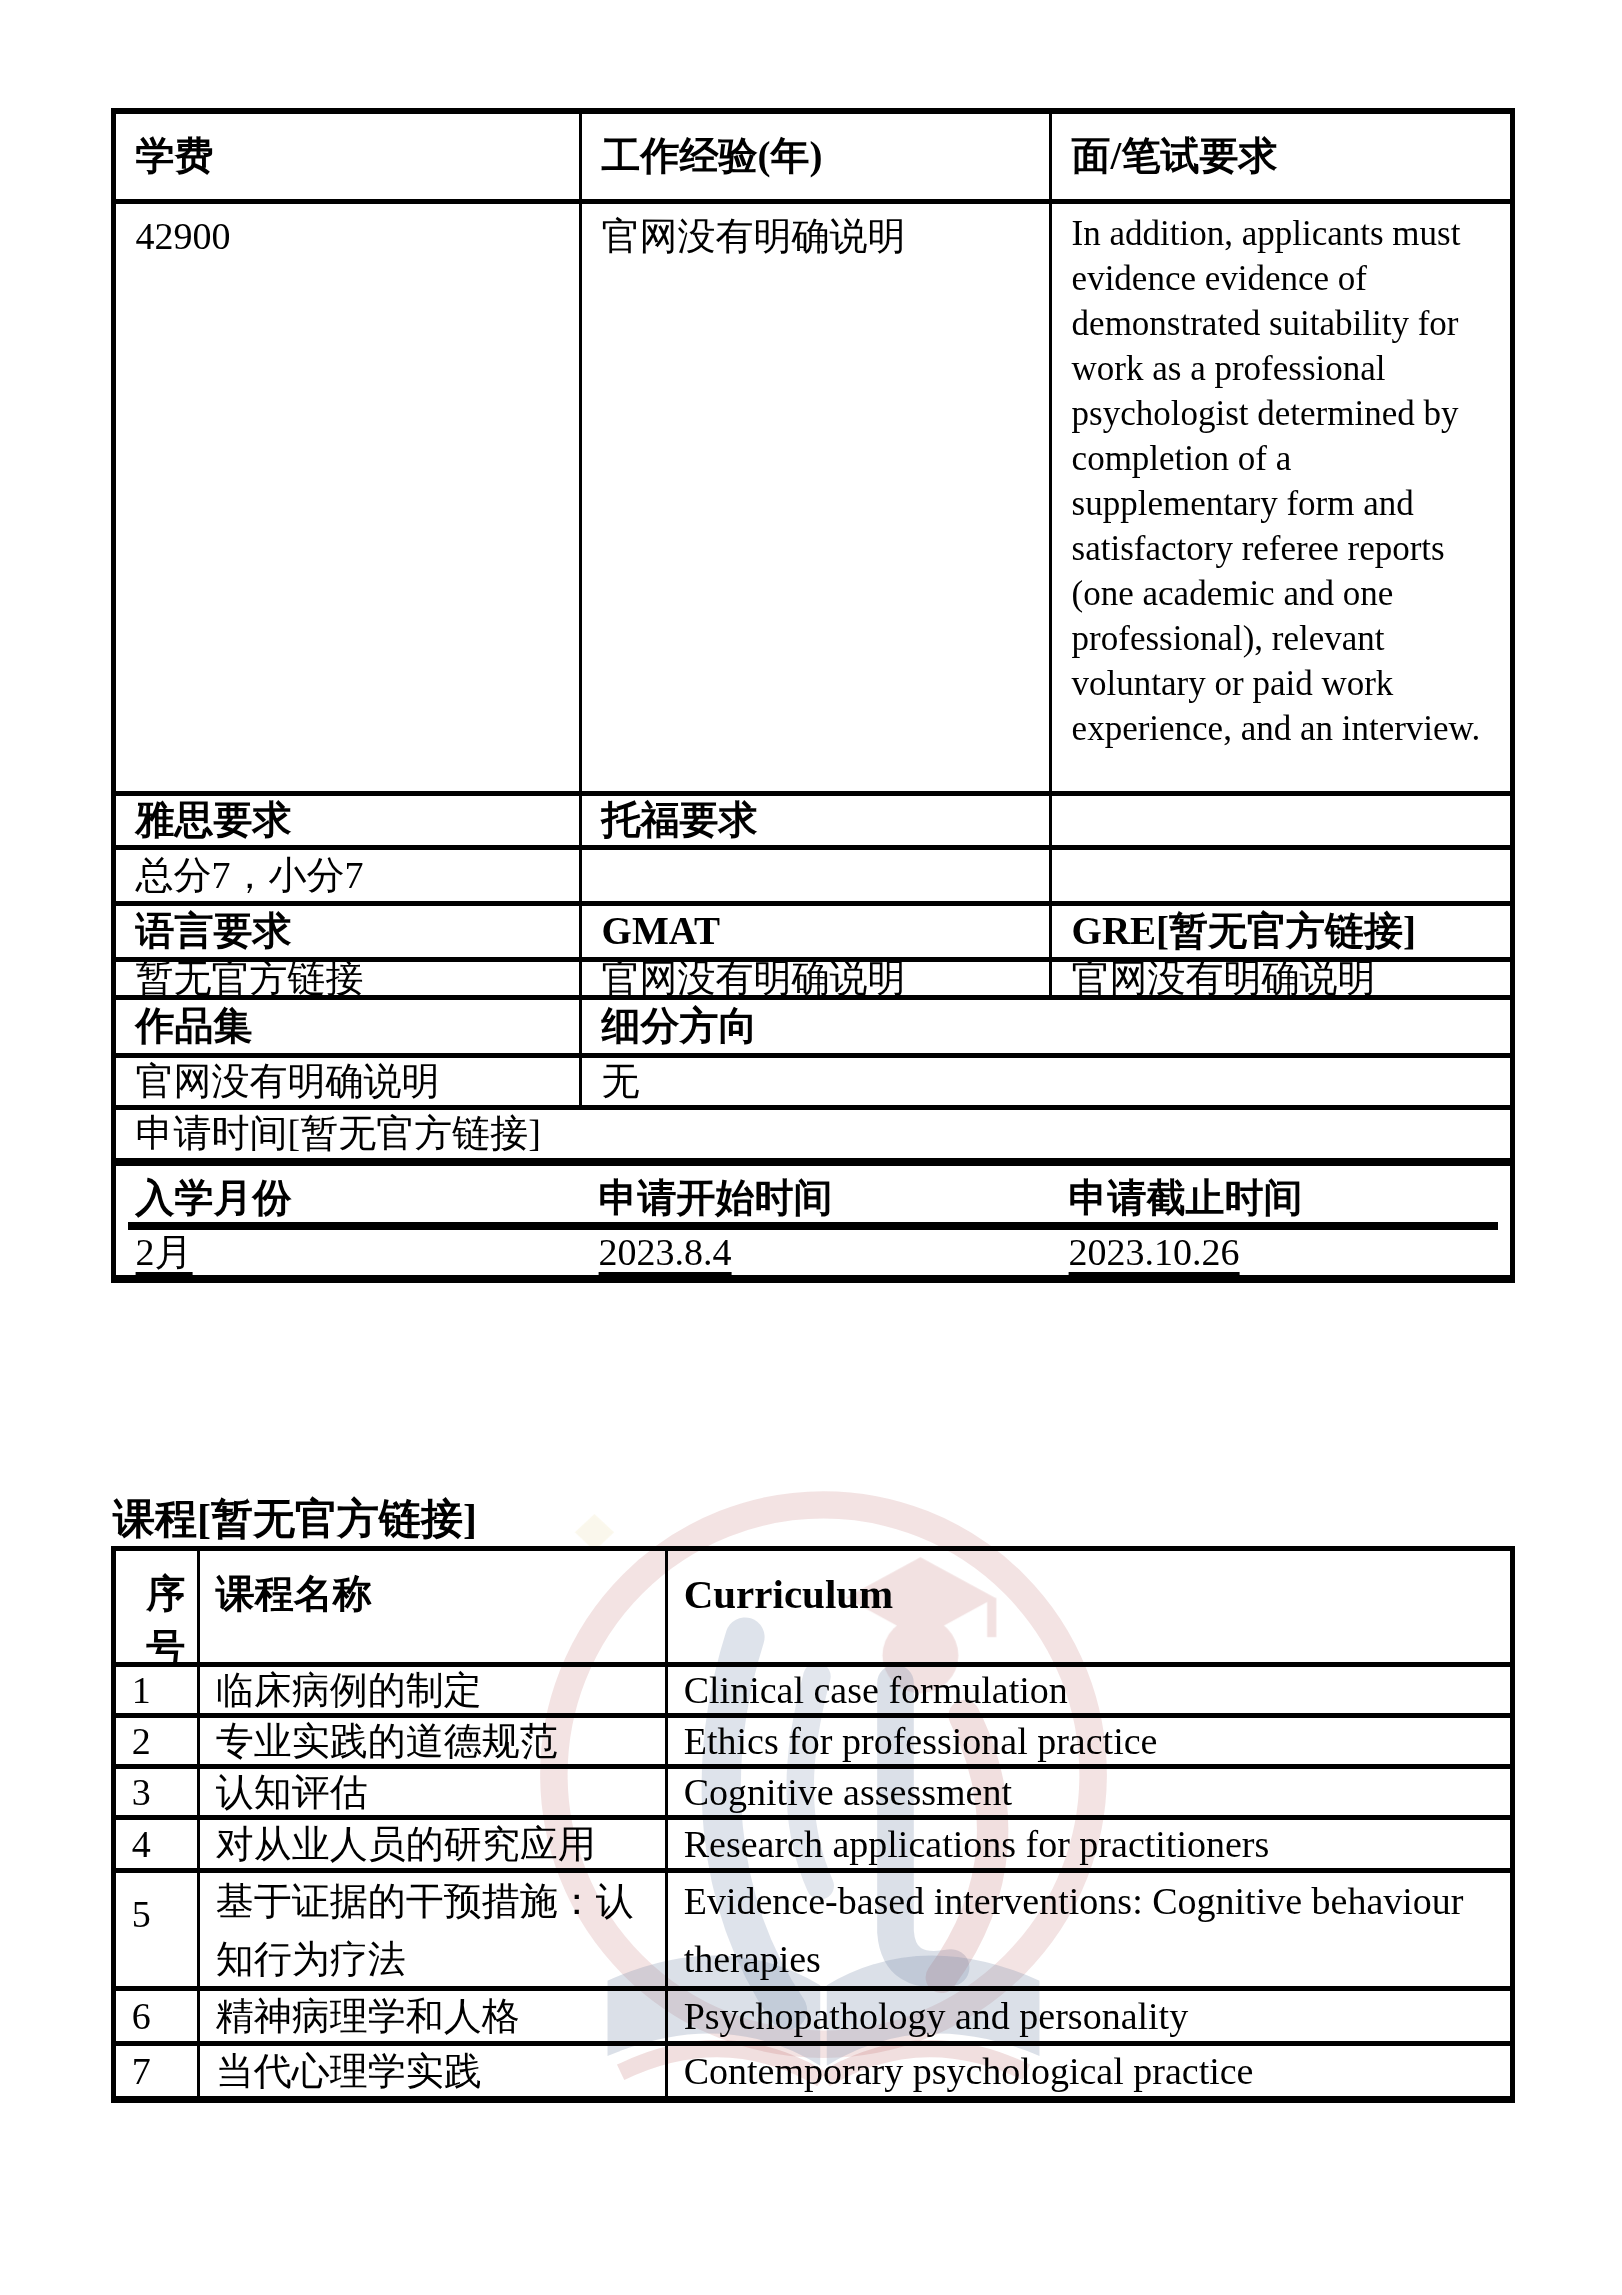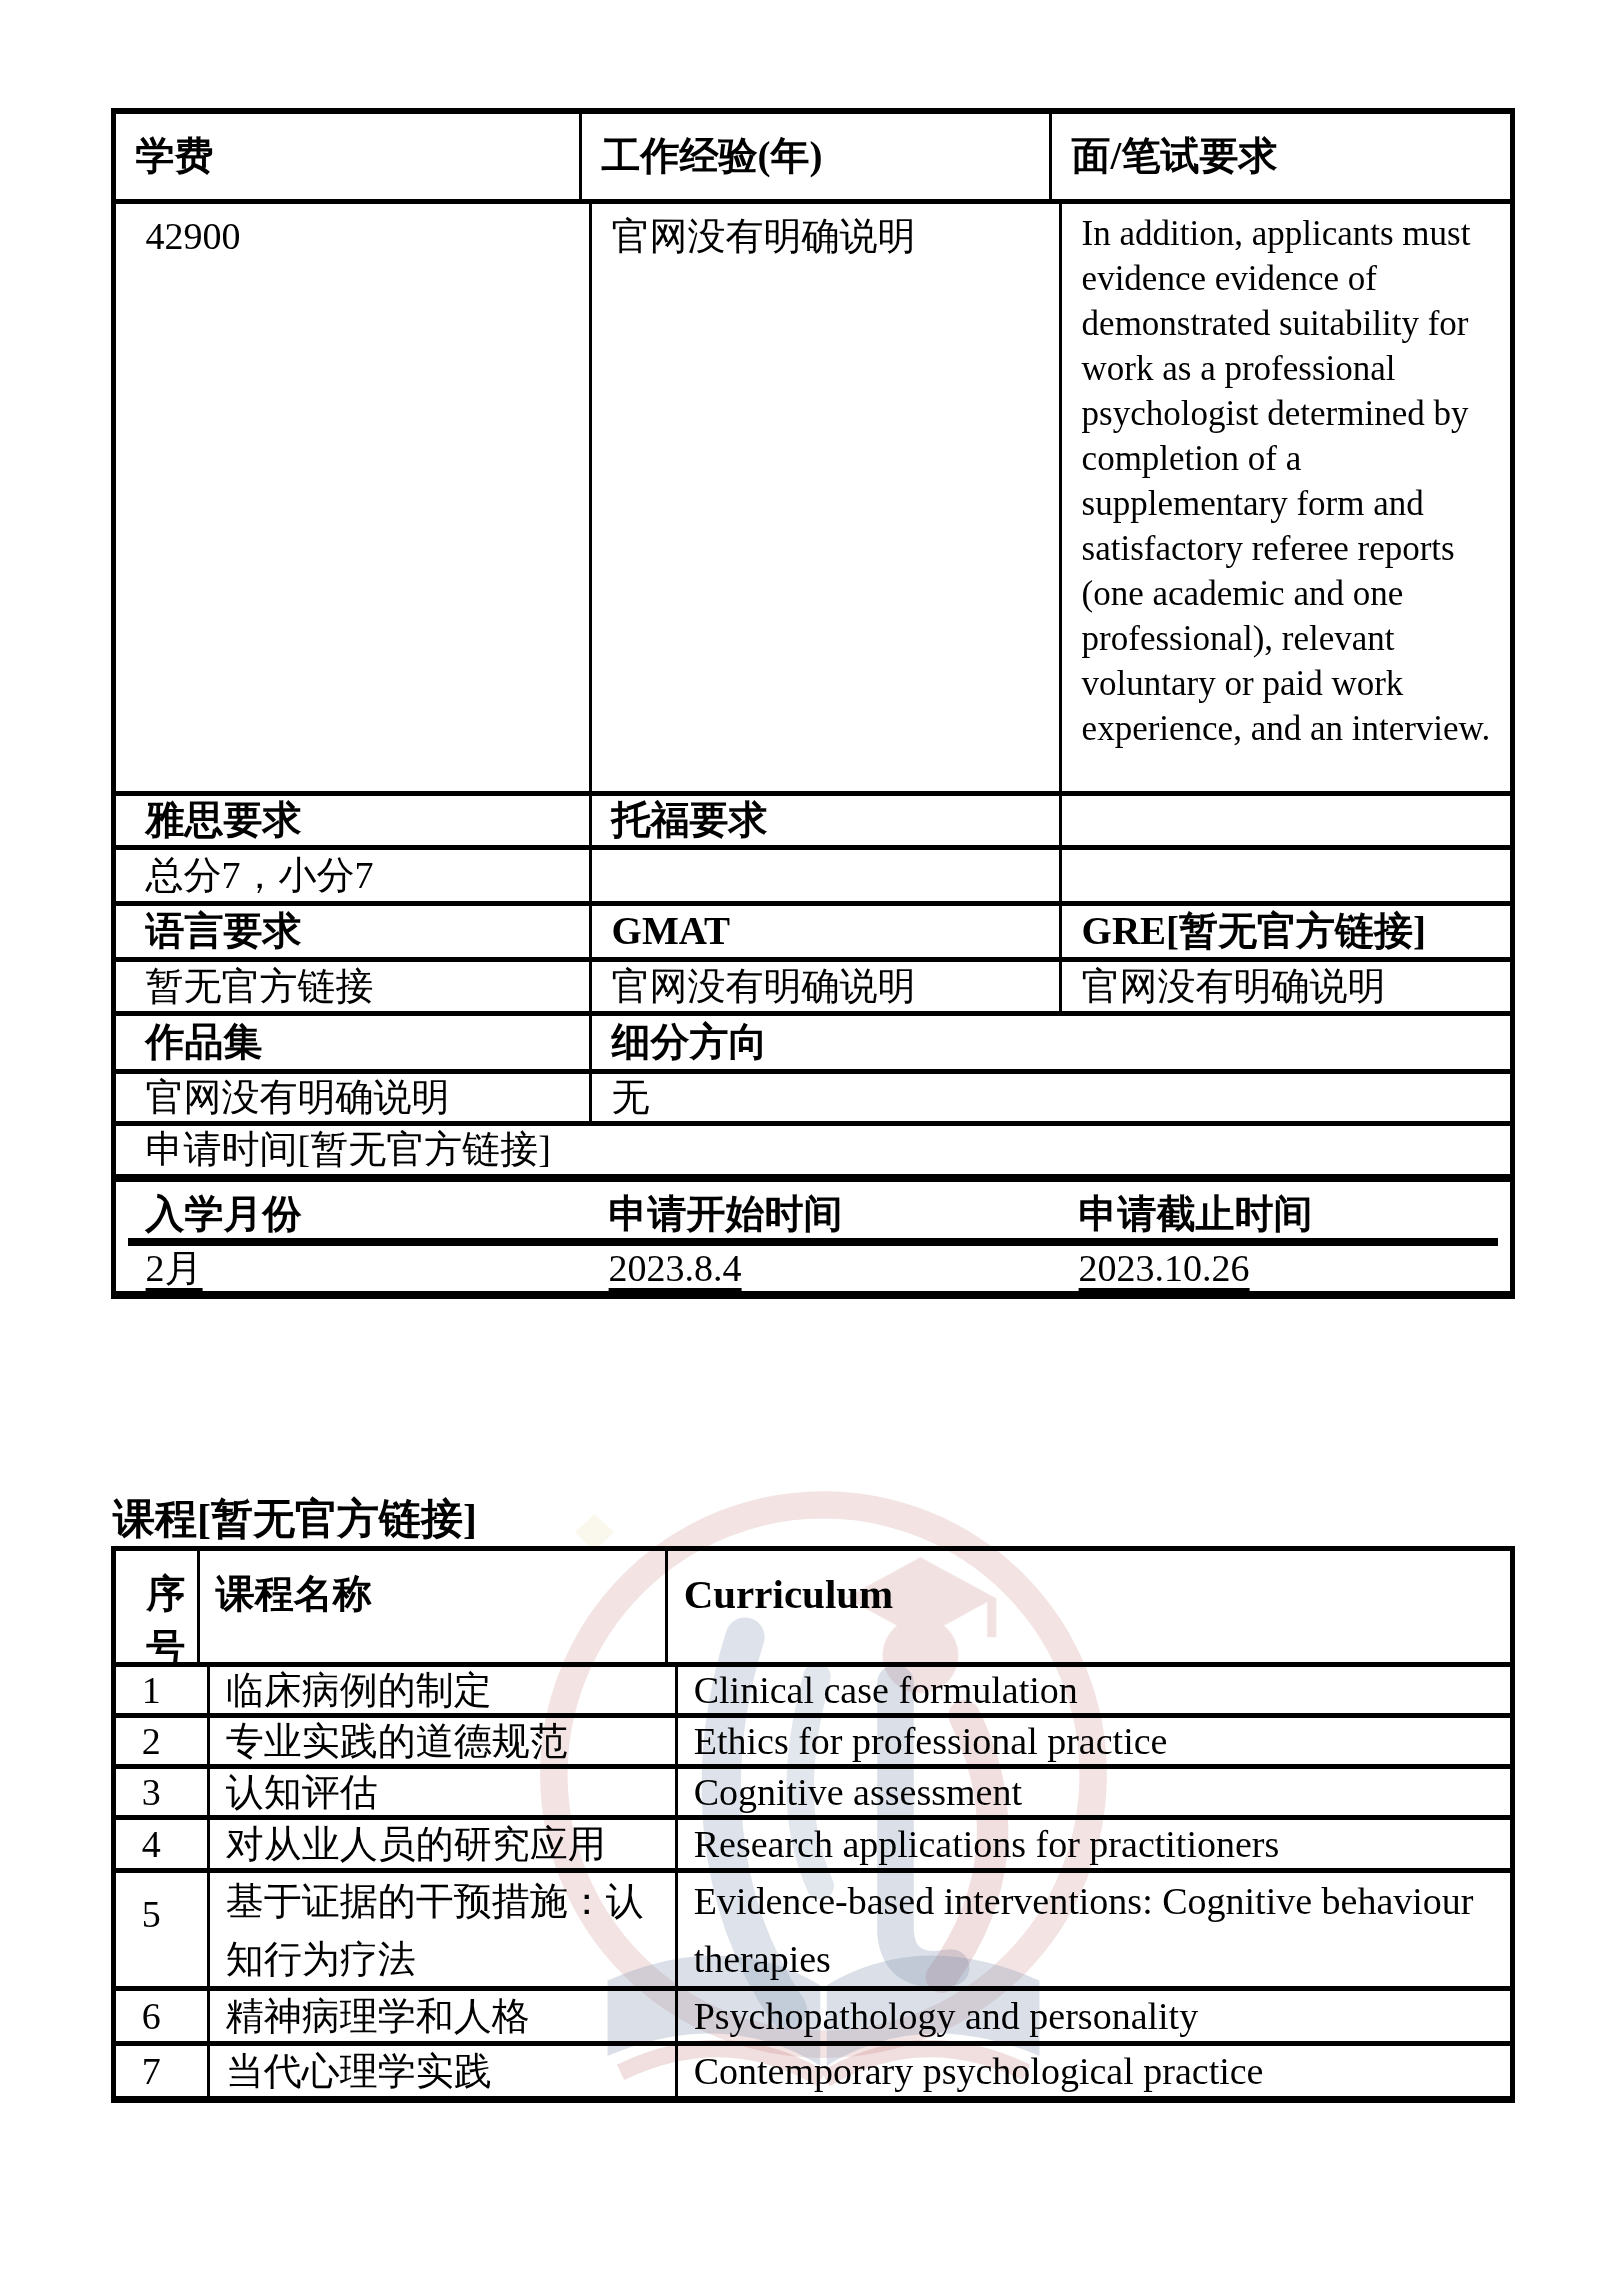--- a/index.html
+++ b/index.html
@@ -6,21 +6,21 @@
   .page{
     position:relative;width:1623px;height:2295px;background:#ffffff;
     font-family:"Liberation Serif","DejaVu Serif",serif;color:#000;overflow:hidden;
   }
   
   .wm{position:absolute;left:529px;top:1480px;width:589px;height:661px;pointer-events:none;}
   
   .t1{position:absolute;left:111px;top:108px;width:1404px;box-sizing:border-box;
       border:5.9px solid #000;border-top-width:6.5px;border-bottom-width:8.5px;background:transparent;}
   .tr{display:grid;grid-template-columns:463px 470px auto;box-sizing:border-box;position:relative;}
-  .tr + .tr{border-top:5.2px solid #000;padding-left:10px;}
+  .tr + .tr{border-top:5.2px solid #000;}
   .tr.thick-top{border-top:8.5px solid #000;}
   .tr.no-top{border-top:none;}
   .tr > div{border-left:3.9px solid #000;padding:0 11.8px 0 19.6px;display:flex;align-items:center;
             box-sizing:border-box;font-size:38px;line-height:1.25;overflow:hidden;}
   .tr > div:first-child{border-left:none;}
   .tr.nosep > div{border-left:none;}
   .tr.hd > div{font-weight:bold;font-size:39px;}
   .tr .span23{grid-column:2/4;}
   .tr .span13{grid-column:1/4;}
   .top-al > div{align-items:flex-start;padding-top:9.2px;}
@@ -91,21 +91,21 @@
       <div></div>
       <div></div>
     </div>
 
     <div class="tr hd" style="height:56px">
       <div>语言要求</div>
       <div>GMAT</div>
       <div>GRE[暂无官方链接]</div>
     </div>
 
-    <div class="tr" style="height:54px">
+    <div class="tr" style="height:38px">
       <div>暂无官方链接</div>
       <div>官网没有明确说明</div>
       <div>官网没有明确说明</div>
     </div>
 
     <div class="tr hd" style="height:58px">
       <div>作品集</div>
       <div class="span23">细分方向</div>
     </div>
 

